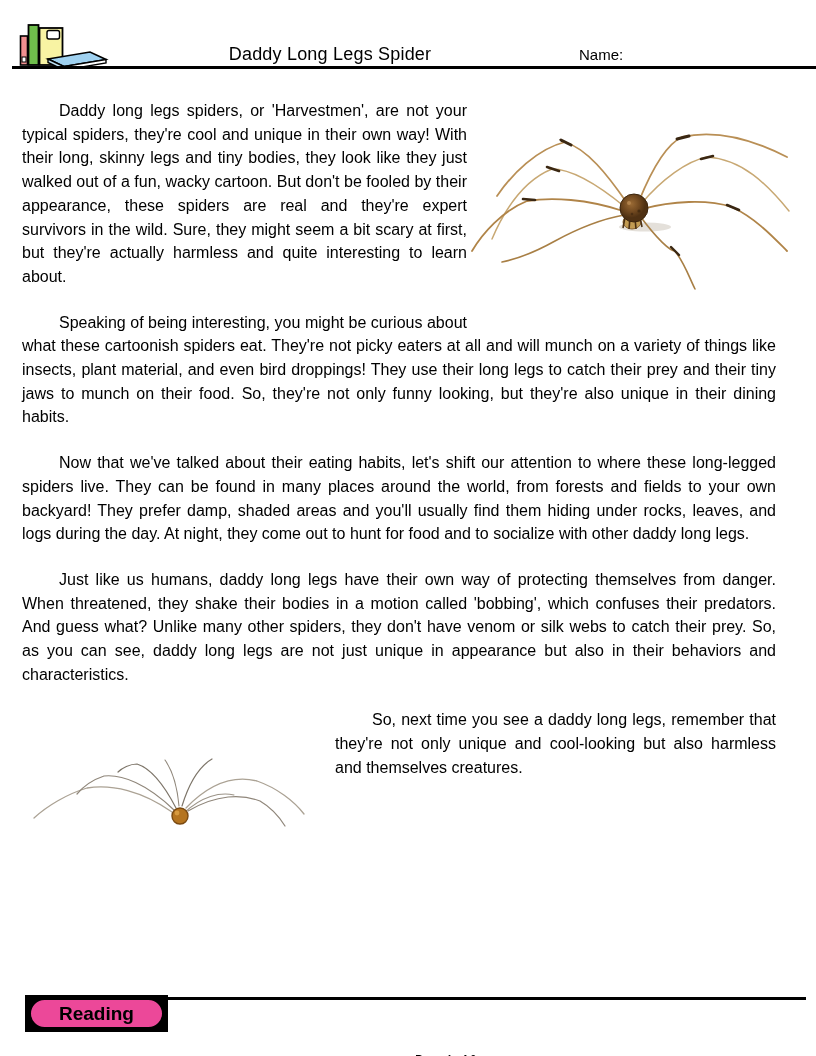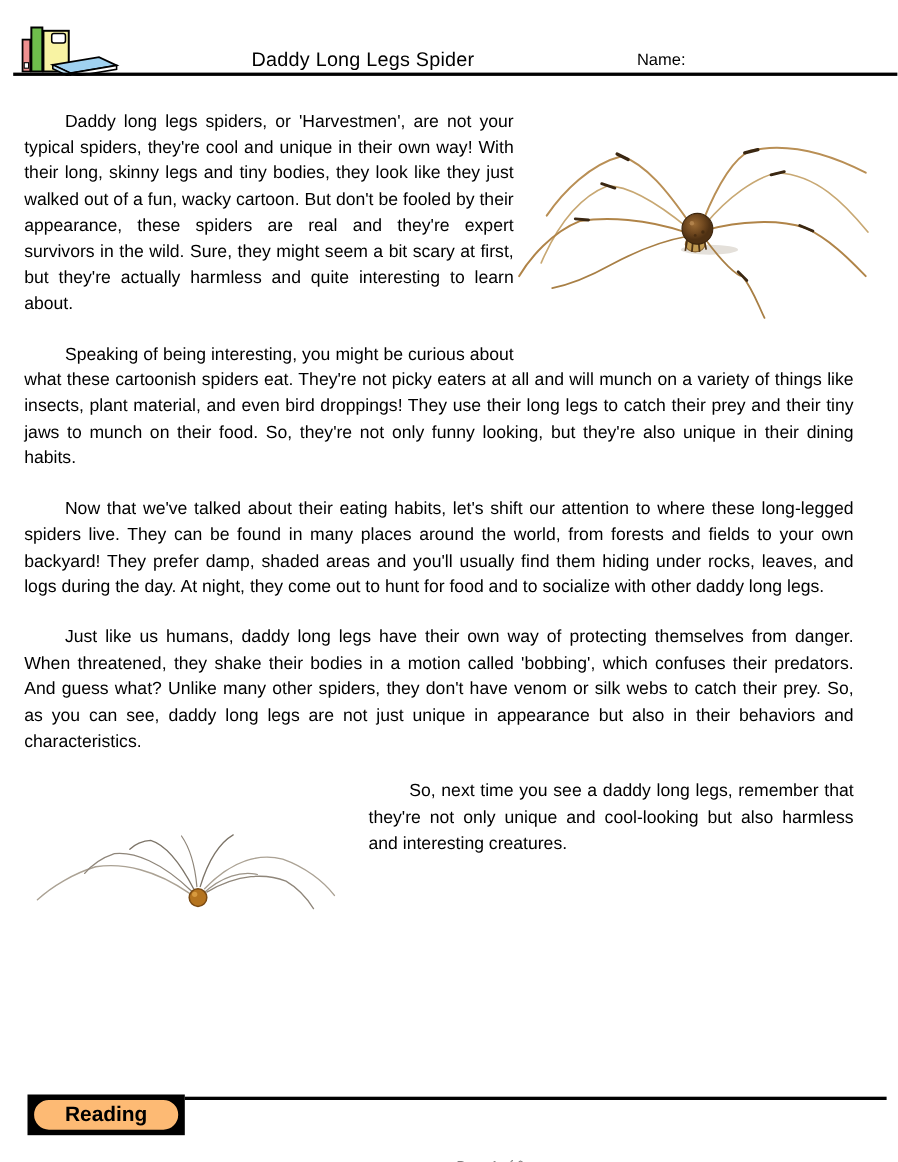--- a/index.html
+++ b/index.html
@@ -55,21 +55,21 @@
   .footer { position: absolute; left: 0; top: 990px; width: 816px; height: 66px; }
   .footer-rule {
     position: absolute; left: 168px; right: 10px; top: 7px; height: 2.5px;
     background: #000;
   }
   .badge-outer {
     position: absolute; left: 25px; top: 5px; width: 143px; height: 37px;
     background: #000; display: flex; align-items: center; justify-content: center;
   }
   .badge-pill {
-    width: 131px; height: 27px; background: #fdba74; border: 2.5px solid #000;
+    width: 131px; height: 27px; background: #ec4899; border: 2.5px solid #000;
     border-radius: 16px; display: flex; align-items: center; justify-content: center;
     font-size: 19px; font-weight: bold;
   }
   .website {
     position: absolute; left: 176px; top: 26px; font-size: 15px;
   }
   .page-info {
     position: absolute; left: 415px; top: 22px; font-size: 12px; margin-top: 41px;
   }
 </style>
@@ -160,21 +160,21 @@
         <path d="M160,120 C168,94 178,80 190,73" stroke="#7d7569" stroke-width="1.2"></path>
         <path d="M164,122 C190,95 215,90 235,95 C255,102 272,115 282,128" stroke="#aba294" stroke-width="1.3"></path>
         <path d="M166,125 C195,108 220,108 238,115 C250,122 258,132 263,140" stroke="#8f867a" stroke-width="1.2"></path>
         <path d="M162,127 C180,110 198,106 212,109" stroke="#9c9488" stroke-width="1.1"></path>
       </g>
       <circle cx="158" cy="130" r="8" fill="#b5741f" stroke="#7a4a12" stroke-width="1.4"></circle>
       <circle cx="155" cy="127" r="2.4" fill="#d79a3f"></circle>
     </svg>
   </div>
 
-  <p>So, next time you see a daddy long legs, remember that they're not only unique and cool-looking but also harmless and interesting creatures.</p>
+  <p>So, next time you see a daddy long legs, remember that they're not only unique and cool-looking but also harmless and themselves creatures.</p>
 </div>
 
 <div class="footer">
   <div class="footer-rule"></div>
   <div class="badge-outer">
     <div class="badge-pill">Reading</div>
   </div>
   <div class="page-info">Page 1 of 6</div>
 </div>
 

